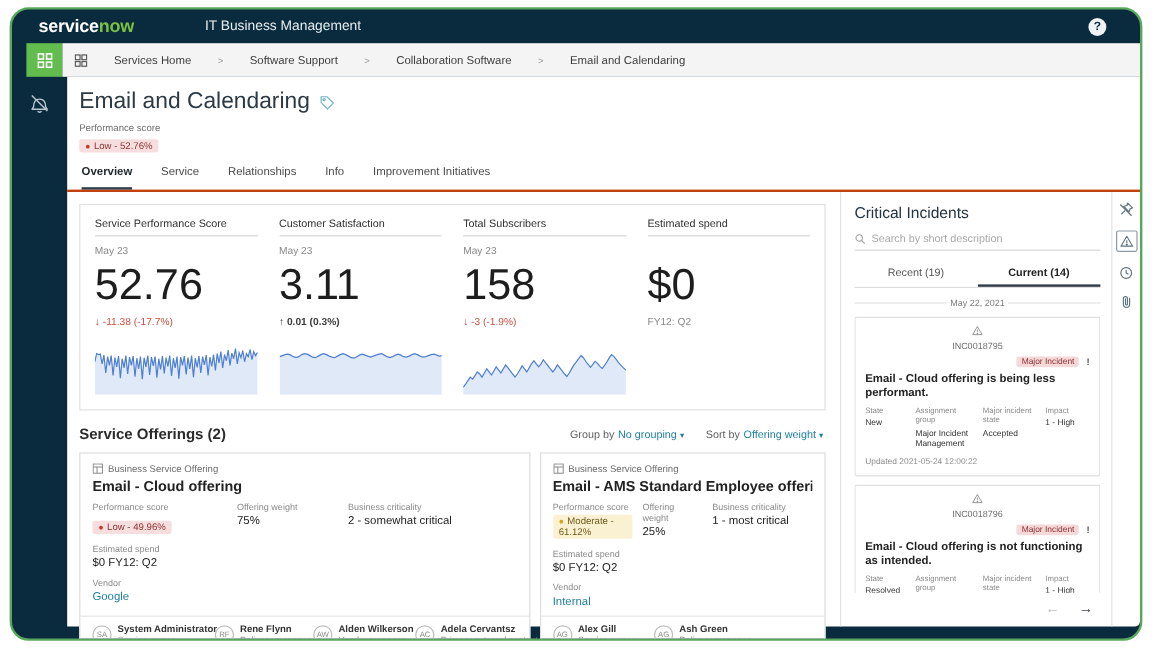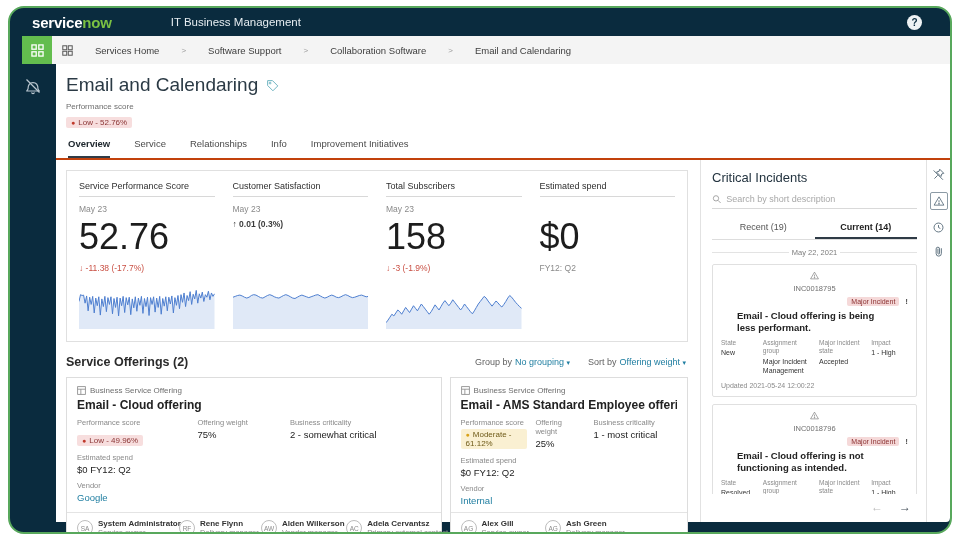--- a/index.html
+++ b/index.html
@@ -97,21 +97,21 @@
   .ip-tab.active { font-weight:bold; color:#222; border-bottom:2px solid #2f3b46; }
   .ip-date { display:flex; align-items:center; gap:3px; margin:8px 0 2px; font-size:7.5px; color:#7c7c7c; flex:none; }
   .ip-date .line { flex:1; height:1px; background:#e3e3e3; }
   .ip-list { flex:1; min-height:0; display:flex; flex-direction:column; gap:7px; padding-top:5px; overflow:hidden; }
   .inc-card { border:1px solid #e0e0e0; border-radius:2px; padding:6px 8px 7px; background:#fff; cursor:pointer; flex:none; }
   .inc-head { display:flex; align-items:center; gap:4px;flex-direction:column; }
   .inc-number { font-size:7.5px; color:#6f6f6f; }
   .inc-right { margin-left:auto; display:flex; align-items:center; gap:6px; }
   .mi-badge { background:#F5D9D9; color:#8A3030; font-size:7px; padding:1px 4px; border-radius:2px; }
   .bang { color:#555; font-size:8px; font-weight:bold; }
-  .inc-title { font-size:9.5px; font-weight:bold; color:#222; margin:4px 16px 5px; line-height:1.25; }
+  .inc-title { font-size:9.5px; font-weight:bold; color:#222; margin:4px 0 5px; line-height:1.25; }
   .inc-fields { display:grid; grid-template-columns:0.9fr 1.25fr 1.15fr 0.9fr; column-gap:5px; }
   .if-label { font-size:6.5px; color:#8a8a8a; margin-bottom:1px; line-height:1.3; }
   .if-value { font-size:7px; color:#333; line-height:1.3; }
   .inc-updated { font-size:7px; color:#8a8a8a; margin-top:7px; }
   .ip-pager { display:flex; justify-content:flex-end; gap:16px; padding:6px 6px 8px; font-size:12px; flex:none; }
   .pg-prev { color:#bcbcbc; cursor:default; }
   .pg-next { color:#3f4a55; cursor:pointer; }
 
   
   .icon-rail { width:24px; flex:none; border-left:1px solid #e2e2e2; display:flex; flex-direction:column;
@@ -204,20 +204,21 @@
             <div class="kpi-grid">
               <div>
                 <div class="kpi-title">Service Performance Score</div>
                 <div class="kpi-period">May 23</div>
                 <div class="kpi-value">52.76</div>
                 <div class="kpi-delta d-red">↓ -11.38 (-17.7%)</div>
               </div>
               <div>
                 <div class="kpi-title">Customer Satisfaction</div>
                 <div class="kpi-period">May 23</div>
+                <div class="kpi-value">3.11</div>
                 <div class="kpi-delta d-dark">↑ 0.01 (0.3%)</div>
               </div>
               <div>
                 <div class="kpi-title">Total Subscribers</div>
                 <div class="kpi-period">May 23</div>
                 <div class="kpi-value">158</div>
                 <div class="kpi-delta d-red">↓ -3 (-1.9%)</div>
               </div>
               <div>
                 <div class="kpi-title">Estimated spend</div>

